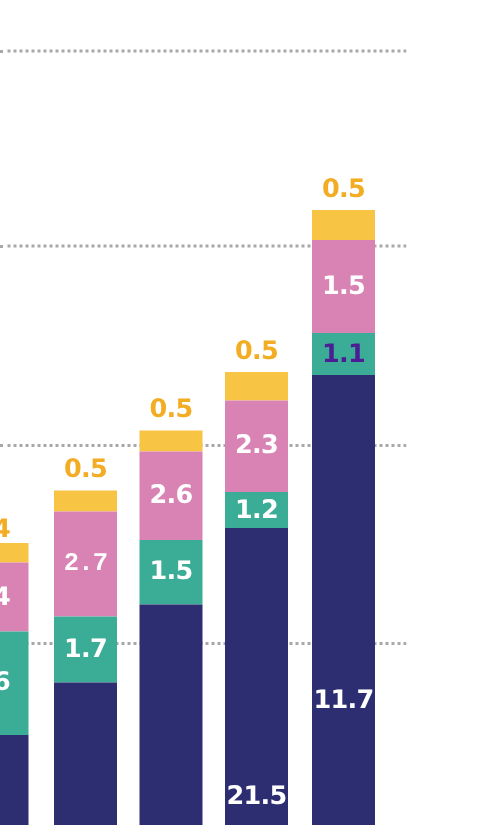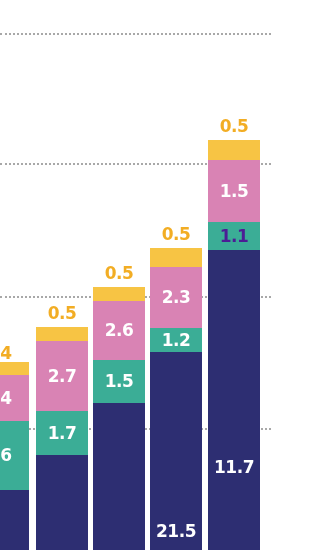--- a/index.html
+++ b/index.html
@@ -30,21 +30,20 @@
     opacity: .85;
   }
   .plot {
     position: absolute;
     left: 0; top: 0;
     width: 271px; height: 550px;
   }
   .bar {
     position: absolute;
     bottom: -8px;
-    padding-left: 10px;
   }
   .seg {
     position: absolute;
     left: 0;
     width: 100%;
     display: flex;
     align-items: center;
     justify-content: center;
     box-sizing: border-box;
   }
@@ -89,21 +88,21 @@
         </div>
         <div class="seg" style="top: 421px; height: 69px; background: rgb(59, 173, 150);">
           <span class="seg-label on-dark" style="color: rgb(255, 255, 255);">.6</span>
         </div>
         <div class="seg" style="top: 490px; height: 68px; background: rgb(45, 46, 114);"></div>
       </div>
       <div class="bar" style="left: 36px; width: 42px; top: 0px; bottom: auto; height: 550px;">
         <div class="seg" style="top: 327px; height: 14px; background: rgb(247, 196, 68);"></div>
         <div class="top-label" style="top: 305px; color: rgb(242, 173, 36);">0.5</div>
         <div class="seg" style="top: 341px; height: 70px; background: rgb(217, 131, 180);">
-          <span class="seg-label on-dark" style="color: rgb(255, 255, 255);">2.7</span>
+          <span class="seg-label on-dark" style="color: rgb(255, 255, 255); font-family: Liberation Mono, monospace;">2.7</span>
         </div>
         <div class="seg" style="top: 411px; height: 44px; background: rgb(59, 173, 150);">
           <span class="seg-label on-dark" style="color: rgb(255, 255, 255);">1.7</span>
         </div>
         <div class="seg" style="top: 455px; height: 103px; background: rgb(45, 46, 114);"></div>
       </div>
       <div class="bar" style="left: 93px; width: 42px; top: 0px; bottom: auto; height: 550px;">
         <div class="seg" style="top: 287px; height: 14px; background: rgb(247, 196, 68);"></div>
         <div class="top-label" style="top: 265px; color: rgb(242, 173, 36);">0.5</div>
         <div class="seg" style="top: 301px; height: 59px; background: rgb(217, 131, 180);">

